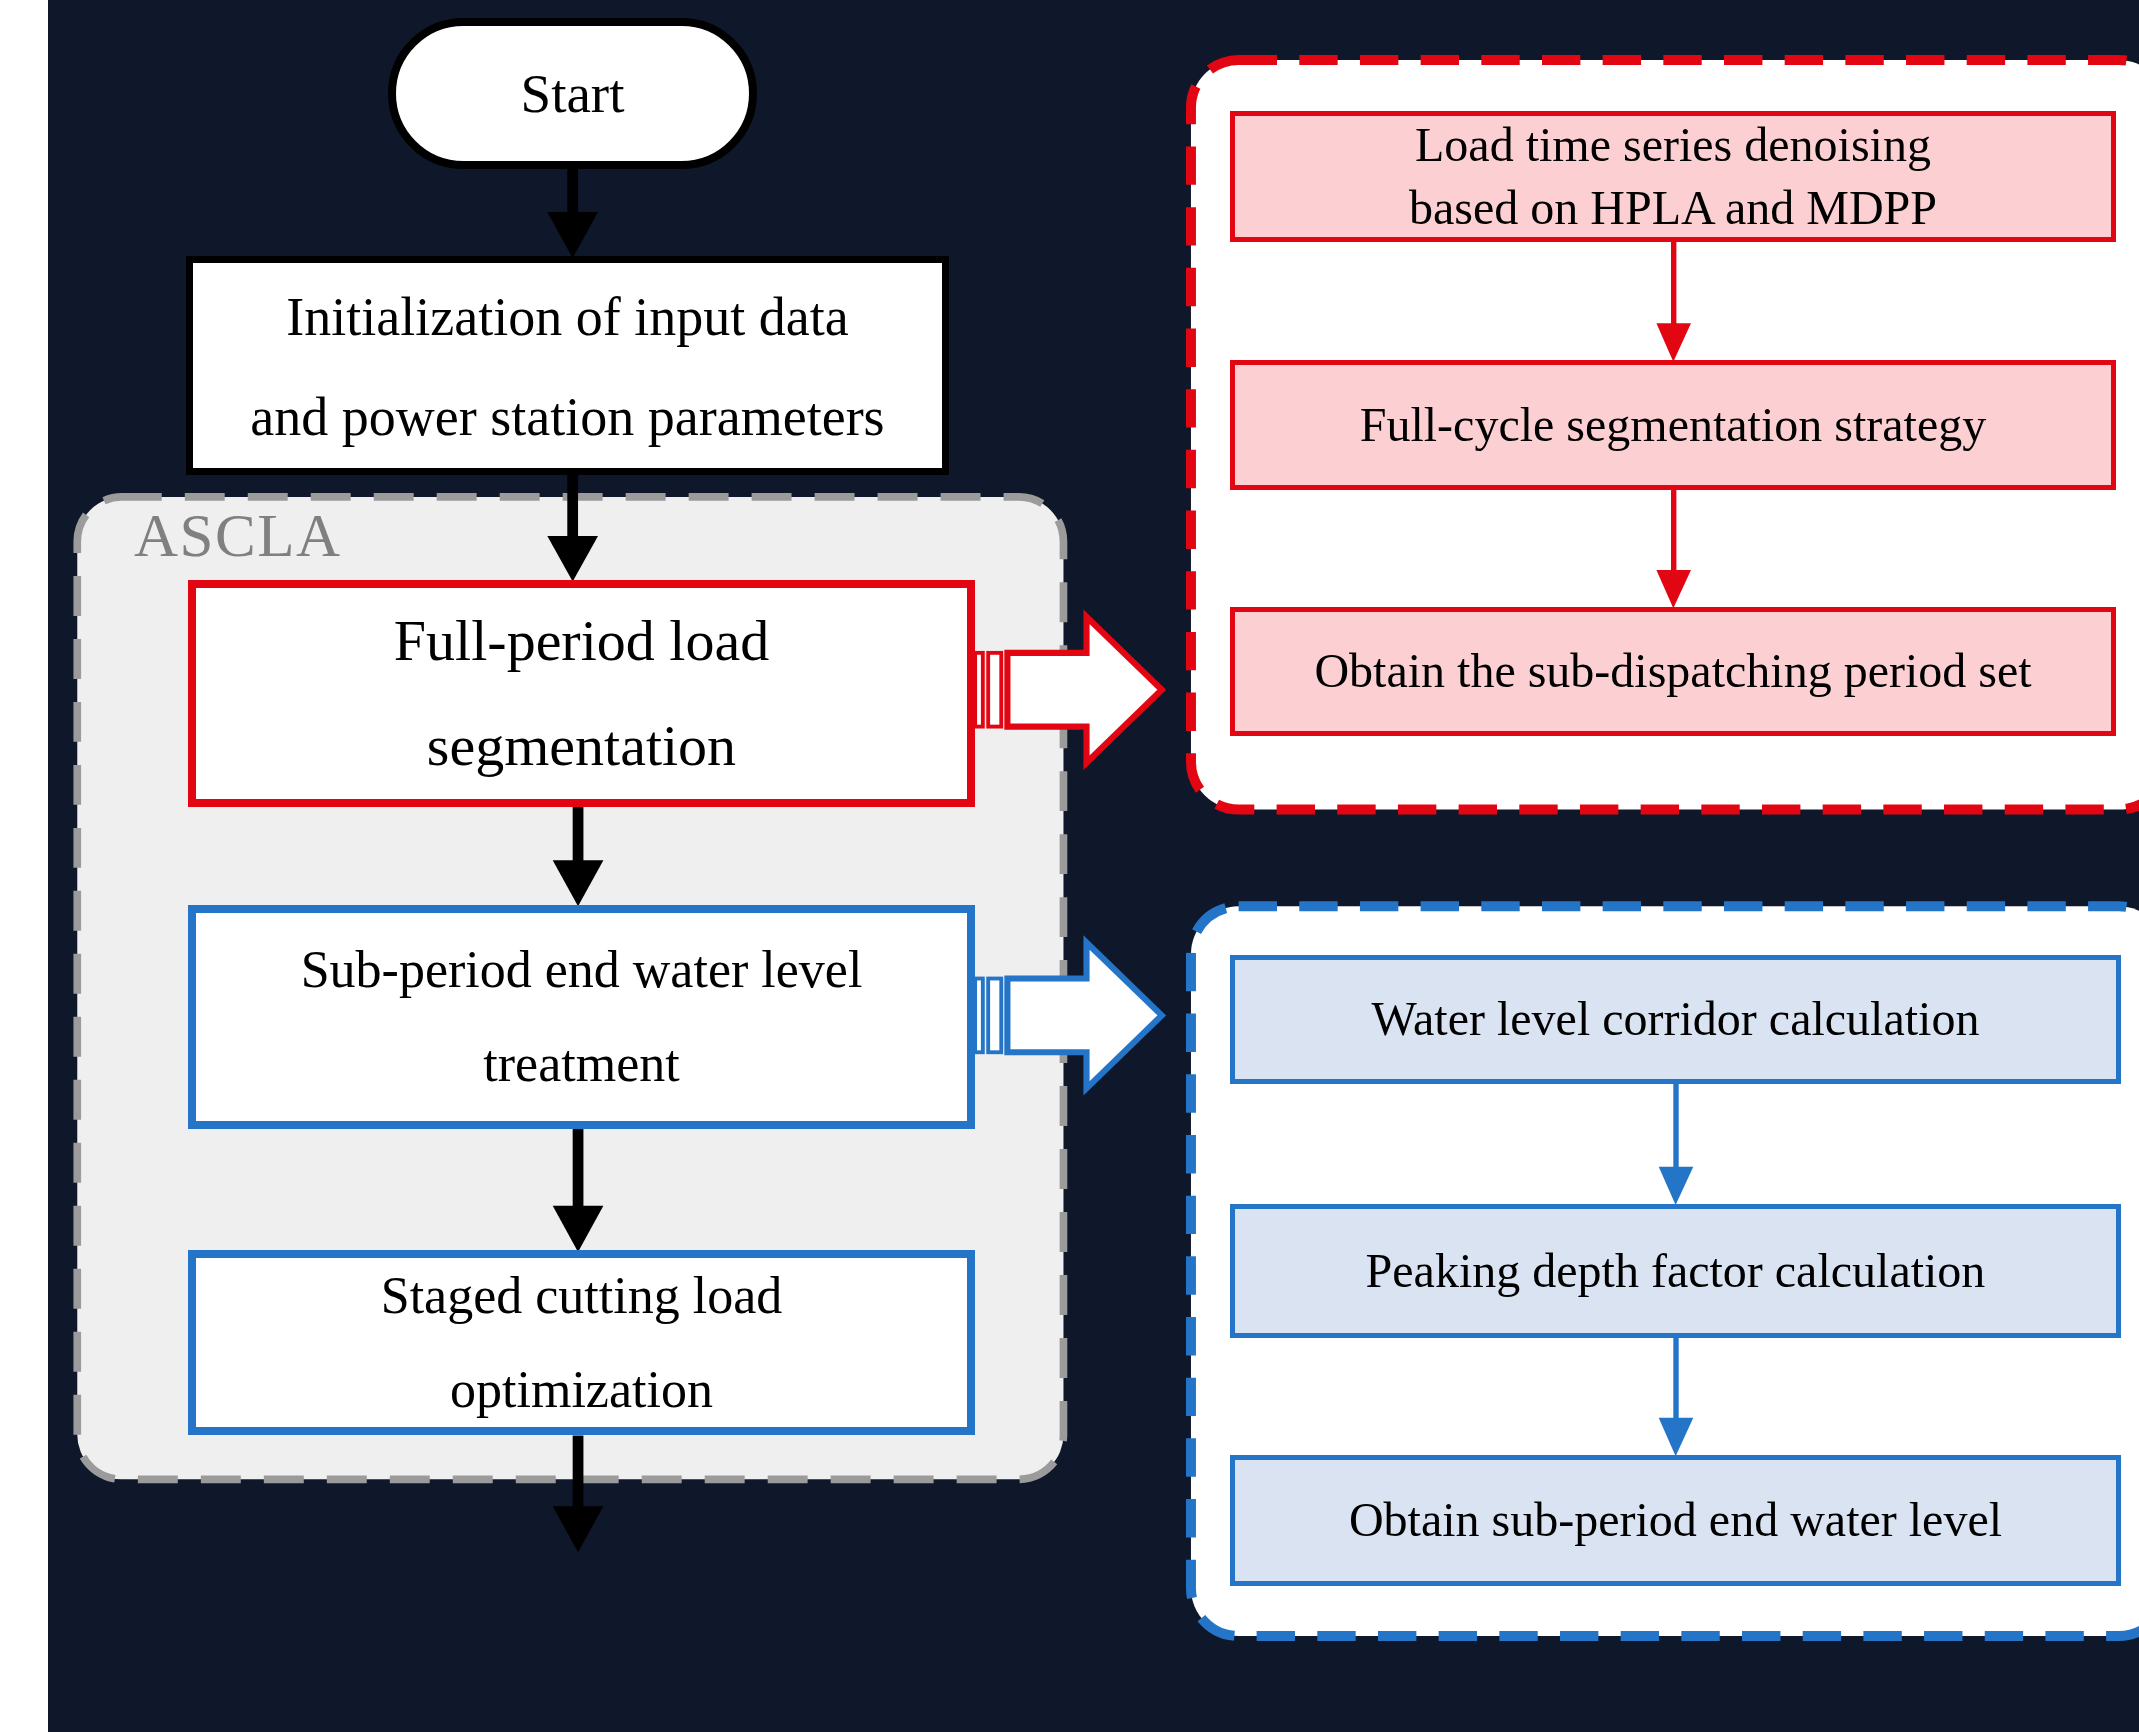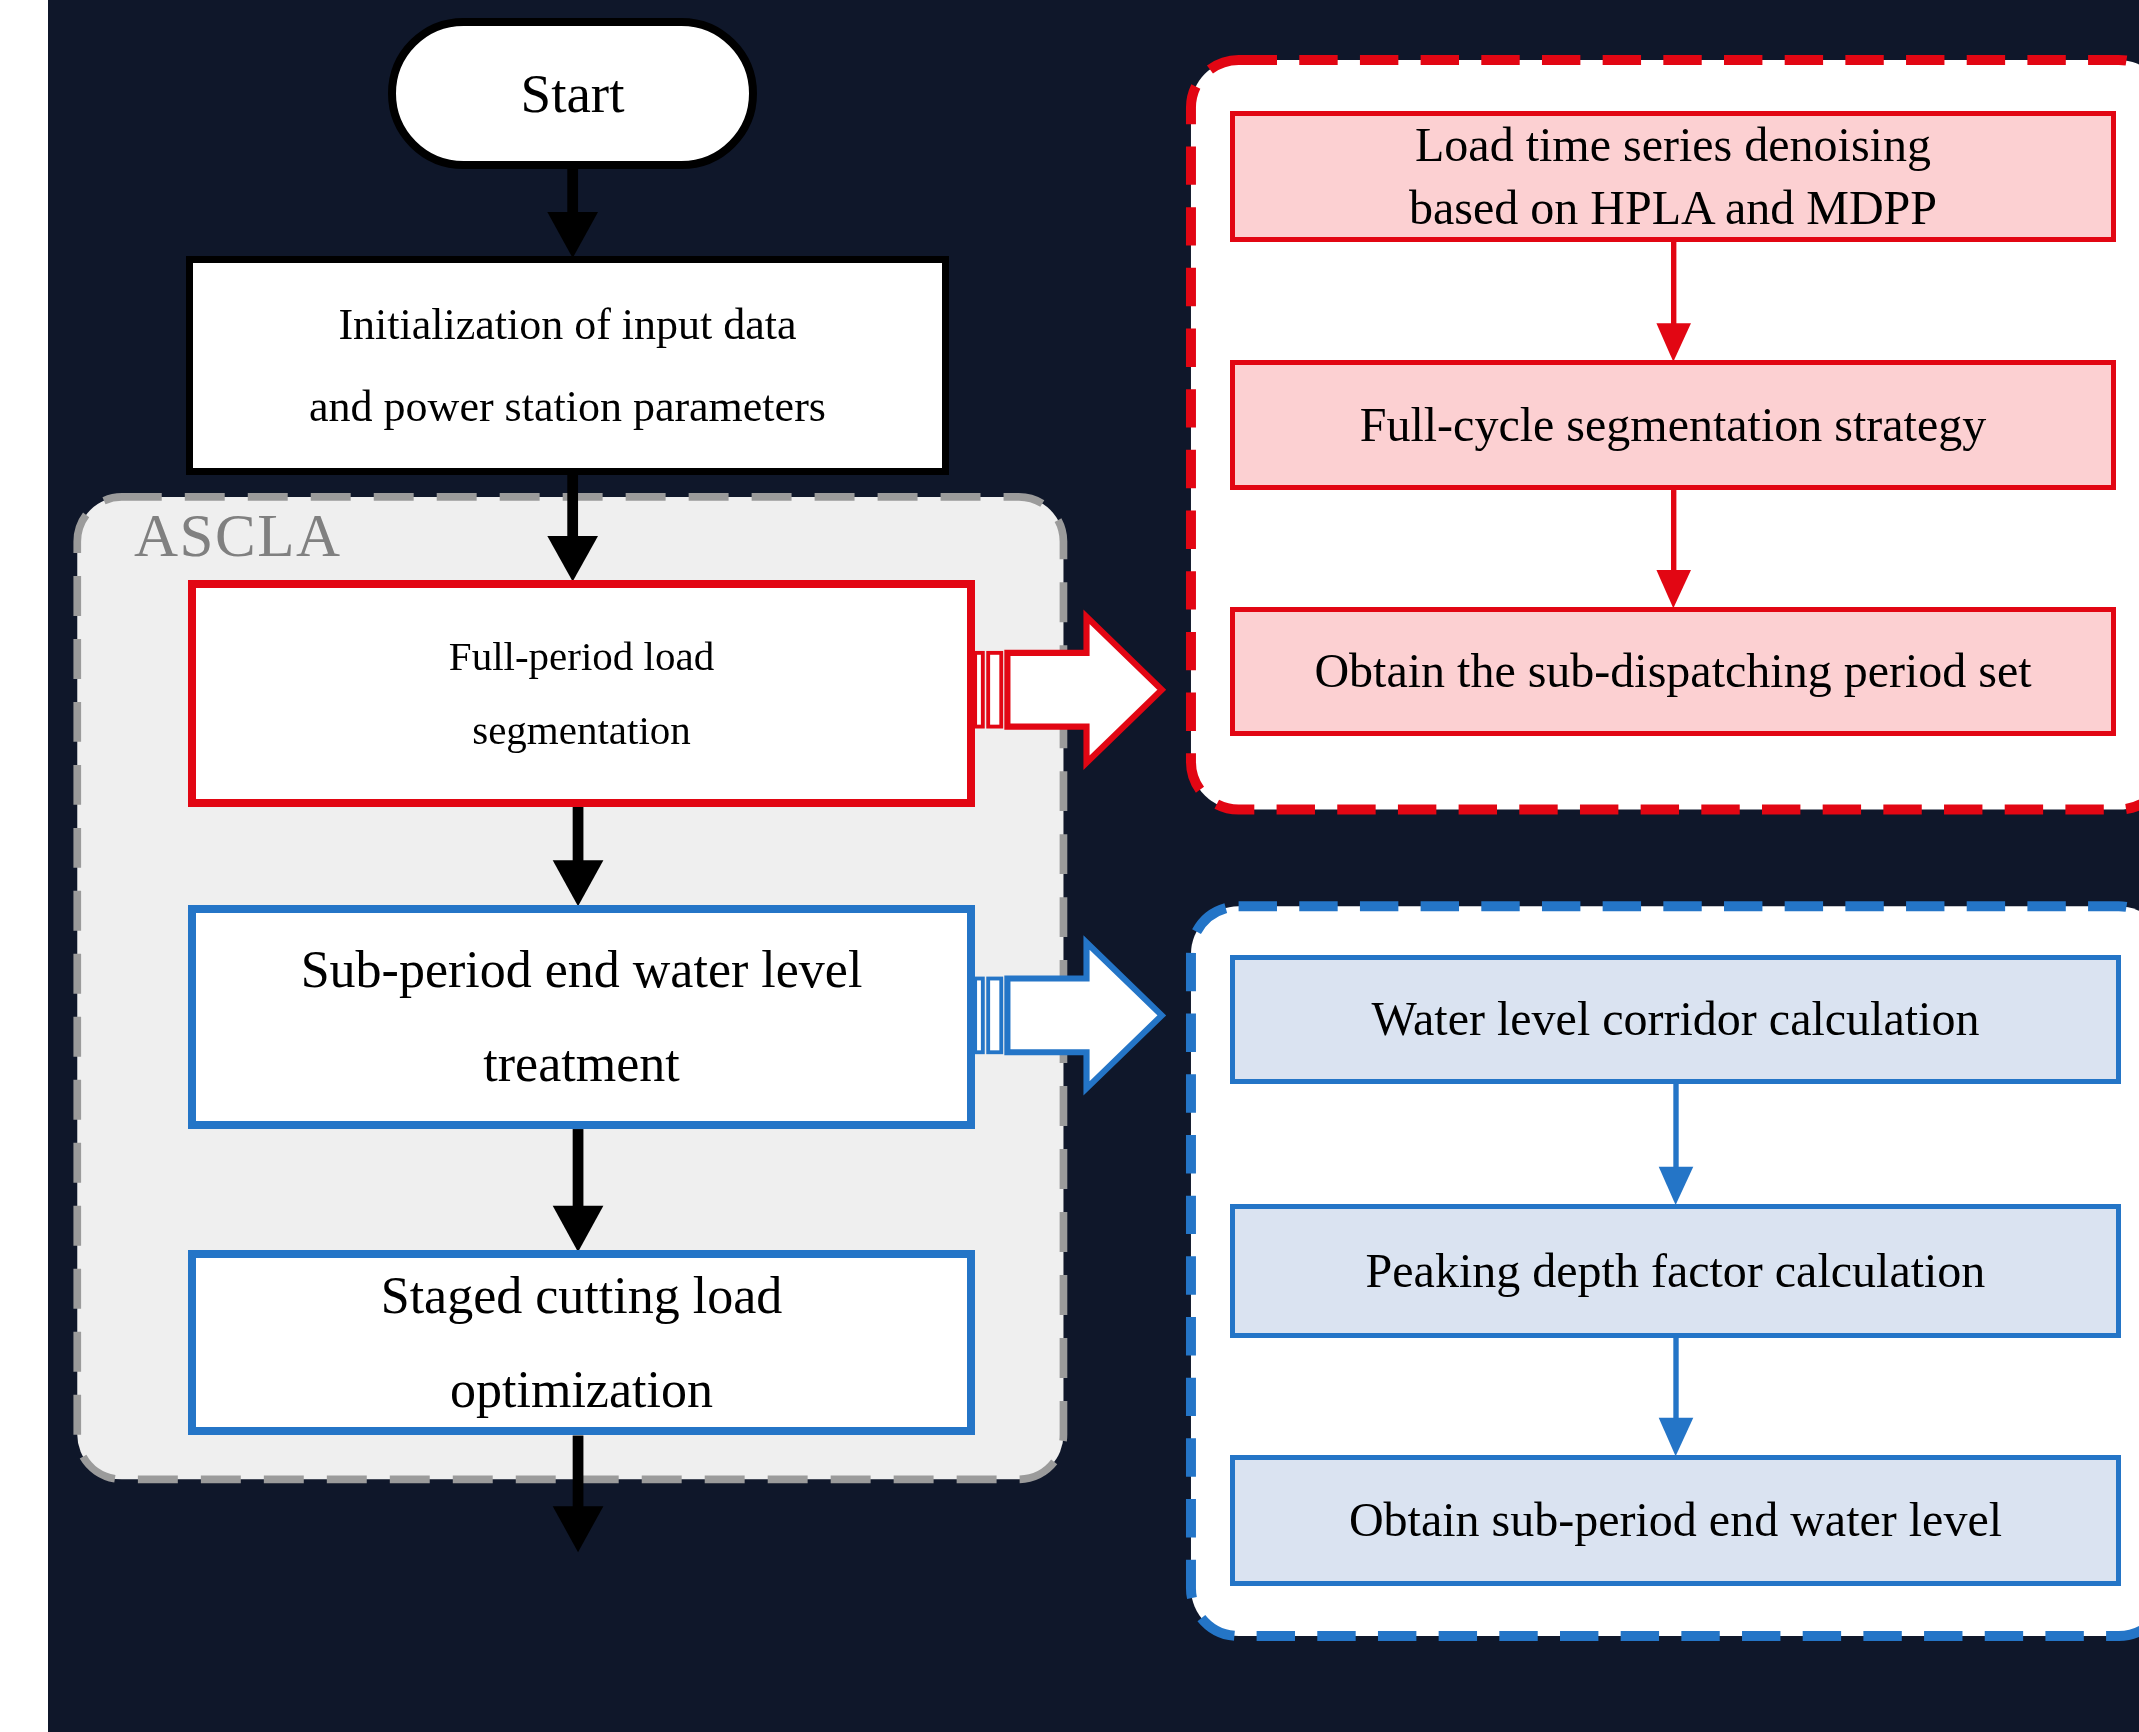--- a/index.html
+++ b/index.html
@@ -22,26 +22,27 @@
     z-index:2;
     background:#ffffff;
   }
   .terminator{
     border:8.4px solid #000;
     border-radius:84px;
     font-size:55px;
   }
   .process-black{
     border:7.7px solid #000;
-    font-size:44px;
+    font-size:54px;
     line-height:1.85;
+    align-items:flex-end;
   }
   .process-red{
     border:8.4px solid #e20613;
-    font-size:41px;
+    font-size:58px;
     line-height:1.8;
   }
   .process-blue{
     border:8.4px solid #2475c7;
     font-size:52px;
     line-height:1.8;
   }
   .step-pink{
     border:5.4px solid #e20613;
     background:#fcd0d2;

